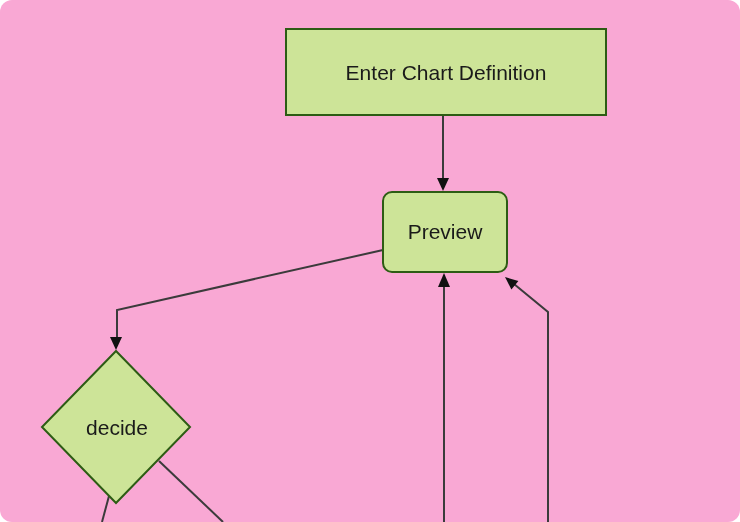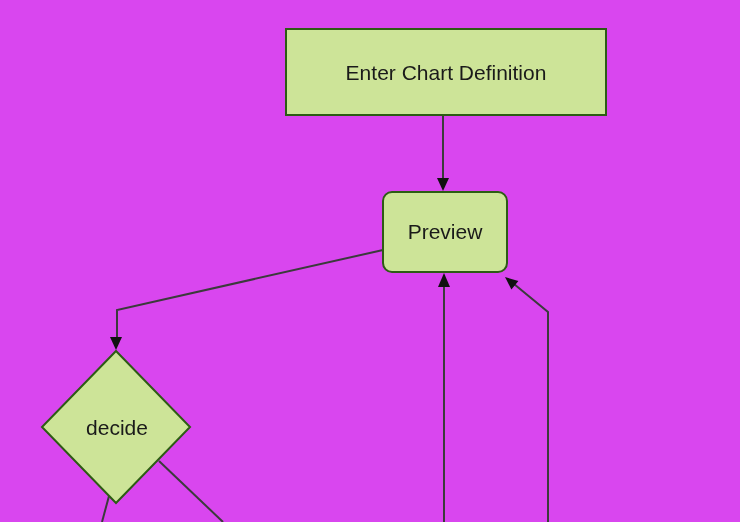--- a/index.html
+++ b/index.html
@@ -4,23 +4,24 @@
 <style>
   html, body {
     margin: 0;
     padding: 0;
     background: #ffffff;
   }
   .canvas {
     position: relative;
     width: 740px;
     height: 522px;
-    background: #d946ef;
+    background: #f9a8d4;
     overflow: hidden;
     font-family: "Liberation Sans", sans-serif;
+    border-radius: 12px;
   }
   svg { display: block; }
   .node-shape {
     fill: #cde498;
     stroke: #2d5c14;
     stroke-width: 2;
   }
   .edge {
     fill: none;
     stroke: #3b3b3b;

